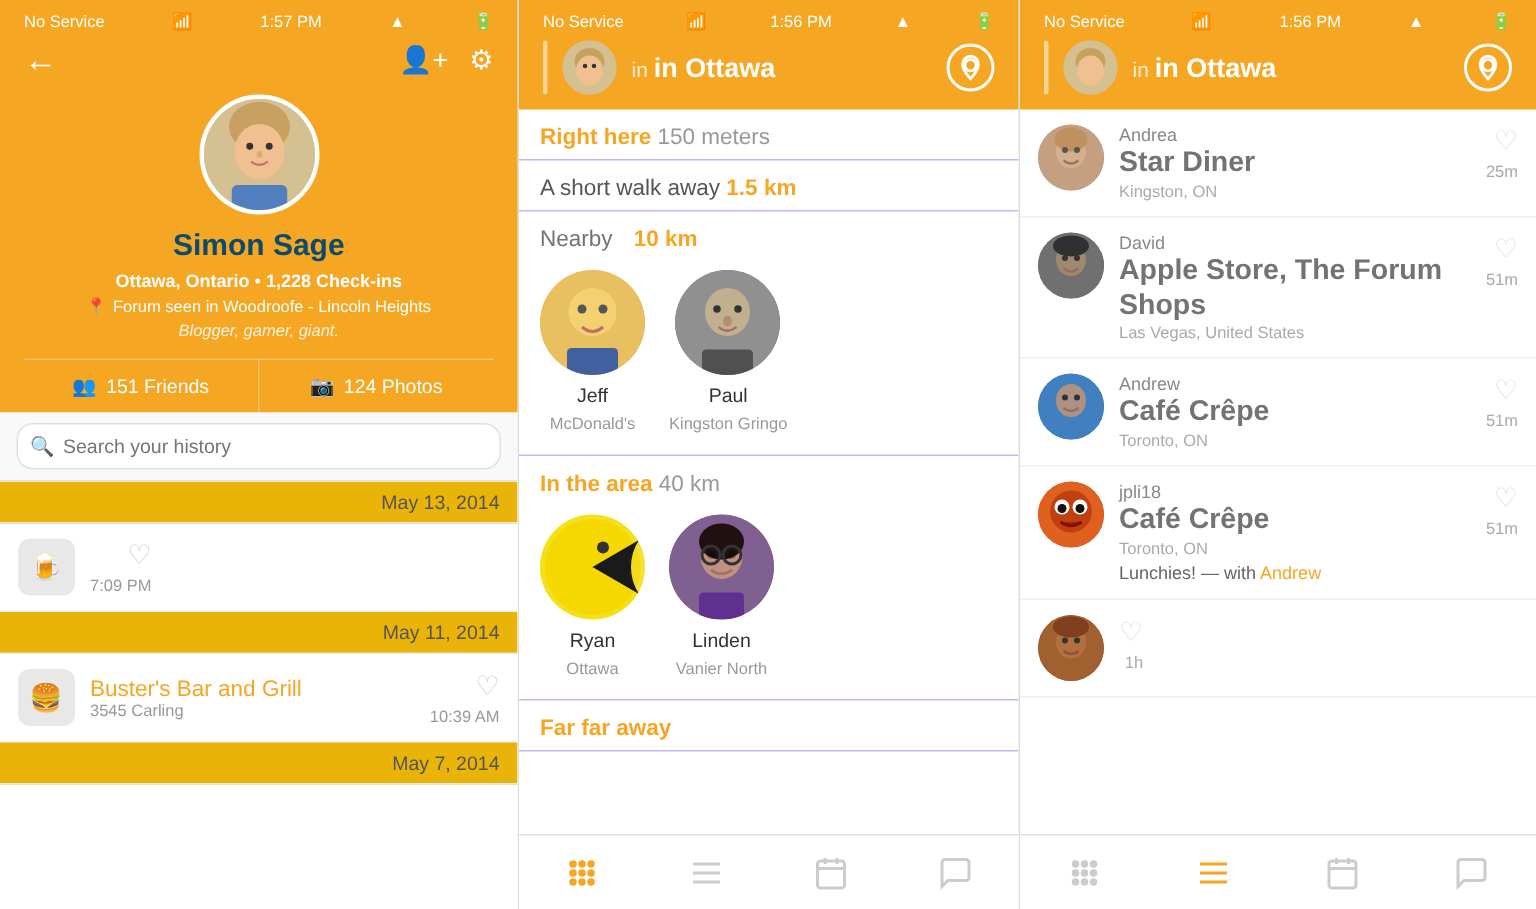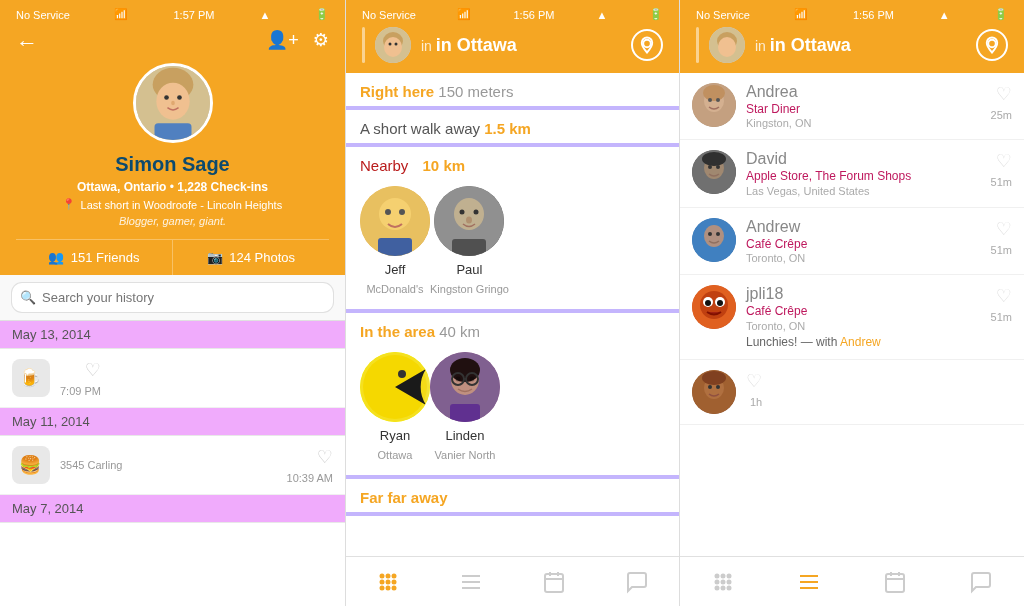--- a/index.html
+++ b/index.html
@@ -174,22 +174,23 @@
       flex: 1;
       overflow-y: auto;
       background: #fff;
     }
 
     .date-header {
       padding: 6px 12px;
       font-size: 13px;
       color: #555;
       font-weight: 500;
-      background: #f0abfc;
+      background: #eab308;
       border-bottom: 1px solid #e8e8e8;
+      text-align: right;
     }
 
     .history-item {
       display: flex;
       align-items: center;
       padding: 10px 12px;
       border-bottom: 1px solid #f0f0f0;
       gap: 10px;
     }
 
@@ -306,32 +307,33 @@
       color: #fff;
       font-size: 16px;
     }
 
     .nearby-content {
       flex: 1;
       overflow-y: auto;
     }
 
     .distance-section {
-      border-bottom: 4px solid #c4b5fd;
+      border-bottom: 1px solid #c4b5fd;
     }
 
     .distance-header {
       padding: 10px 14px 6px;
       font-size: 15px;
       color: #555;
     }
 
     .nearby-people {
       display: flex;
       flex-direction: row;
+      gap: 16px;
       padding: 6px 14px 14px;
       flex-wrap: wrap;
     }
 
     .nearby-person {
       display: flex;
       flex-direction: column;
       align-items: center;
       gap: 6px;
     }
@@ -435,29 +437,29 @@
       display: flex;
       align-items: center;
       justify-content: center;
     }
 
     .feed-info {
       flex: 1;
     }
 
     .feed-username {
-      font-size: 16px;
+      font-size: 12px;
       color: #888;
       margin-bottom: 1px;
     }
 
     .feed-place {
-      color: #be185d;
-      font-size: 12px;
-      font-weight: 400;
+      color: #737373;
+      font-size: 19px;
+      font-weight: 700;
       line-height: 1.2;
     }
 
     .feed-location {
       font-size: 11px;
       color: #aaa;
       margin-top: 1px;
     }
 
     .feed-note {
@@ -547,21 +549,21 @@
     </div>
 
     <div class="profile-name">Simon Sage</div>
     <div class="profile-meta">
       <span>Ottawa, Ontario</span>
       •
       <span>1,228 Check-ins</span>
     </div>
     <div class="profile-location">
       <span>📍</span>
-      <span>Last short in Woodroofe - Lincoln Heights</span>
+      <span>Forum seen in Woodroofe - Lincoln Heights</span>
     </div>
     <div class="profile-bio">Blogger, gamer, giant.</div>
 
     <div class="profile-stats">
       <div class="stat-btn">
         <span>👥</span>
         <span>151 Friends</span>
       </div>
       <div class="stat-btn">
         <span>📷</span>
@@ -584,20 +586,21 @@
       <div class="history-right" style="display:flex;flex-direction:column;align-items:flex-end;gap:4px;">
         <span class="heart-icon">♡</span>
         <span class="history-time">7:09 PM</span>
       </div>
     </div>
 
     <div class="date-header">May 11, 2014</div>
     <div class="history-item">
       <div class="history-icon">🍔</div>
       <div class="history-info">
+        <div class="history-name">Buster's Bar and Grill</div>
         <div class="history-address">3545 Carling</div>
       </div>
       <div class="history-right" style="display:flex;flex-direction:column;align-items:flex-end;gap:4px;">
         <span class="heart-icon">♡</span>
         <span class="history-time">10:39 AM</span>
       </div>
     </div>
 
     <div class="date-header">May 7, 2014</div>
   </div>
@@ -650,21 +653,21 @@
 
     <div class="distance-section">
       <div class="distance-header">
         <span style="color:#555;">A short walk away</span>
         <span style="color:#F5A623;font-weight:600;"> 1.5 km</span>
       </div>
     </div>
 
     <div class="distance-section">
       <div class="distance-header">
-        <span style="color:#b91c1c;">Nearby</span>
+        <span style="color:#737373;">Nearby</span>
         <span style="color:#F5A623;font-weight:600;margin-left:10px;"> 10 km</span>
       </div>
       <div class="nearby-people">
 
         <div class="nearby-person">
           <div class="nearby-person-avatar av-jeff">
             <svg width="70" height="70" viewBox="0 0 70 70">
               <circle cx="35" cy="35" r="35" fill="#e8c060"></circle>
               <ellipse cx="35" cy="28" rx="16" ry="16" fill="#f5d070"></ellipse>
               <circle cx="28" cy="26" r="3" fill="#555"></circle>

